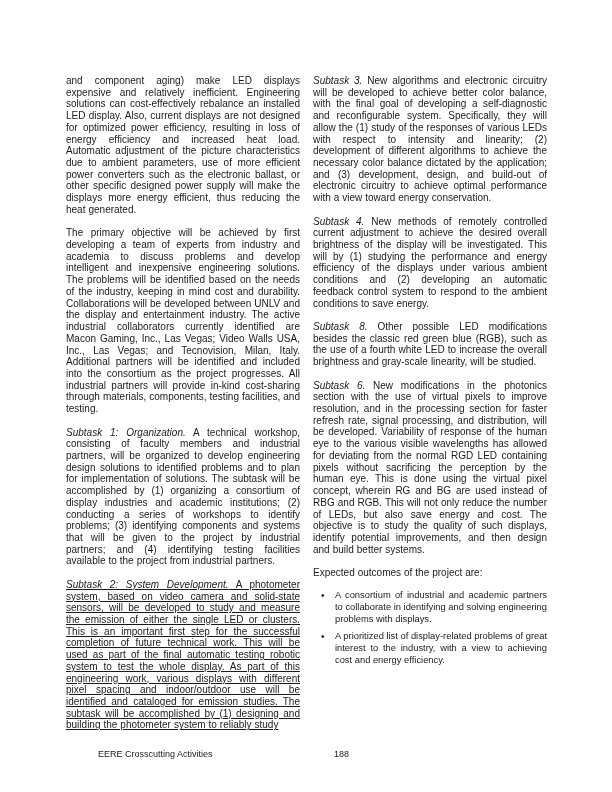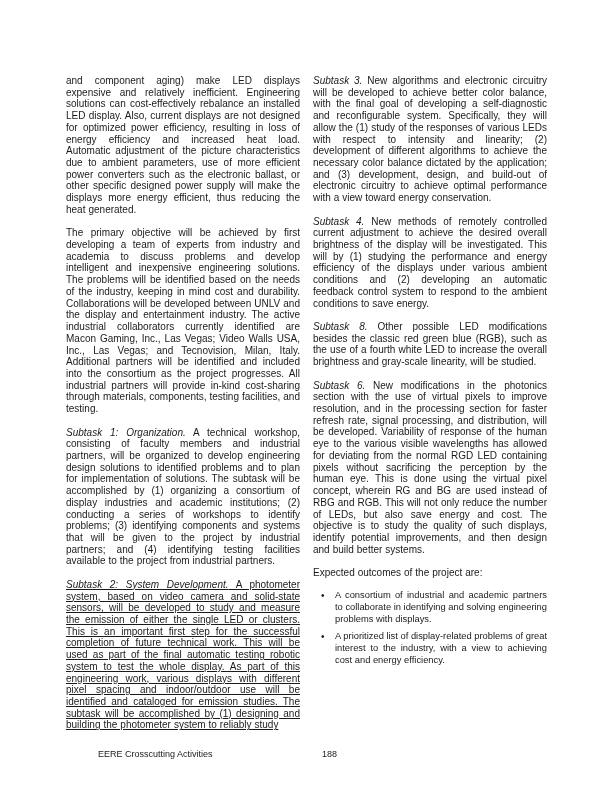--- a/index.html
+++ b/index.html
@@ -96,21 +96,21 @@
   #footer .f-left {
     position: absolute;
     left: 0;
     top: 0;
     font-size: 9px;
     line-height: 12px;
     white-space: nowrap;
   }
   #footer .f-page {
     position: absolute;
-    left: 224px;
+    left: 236px;
     top: 0;
     font-size: 9px;
     line-height: 12px;
   }
 </style>
 </head>
 <body>
 
 <div id="page">
 

